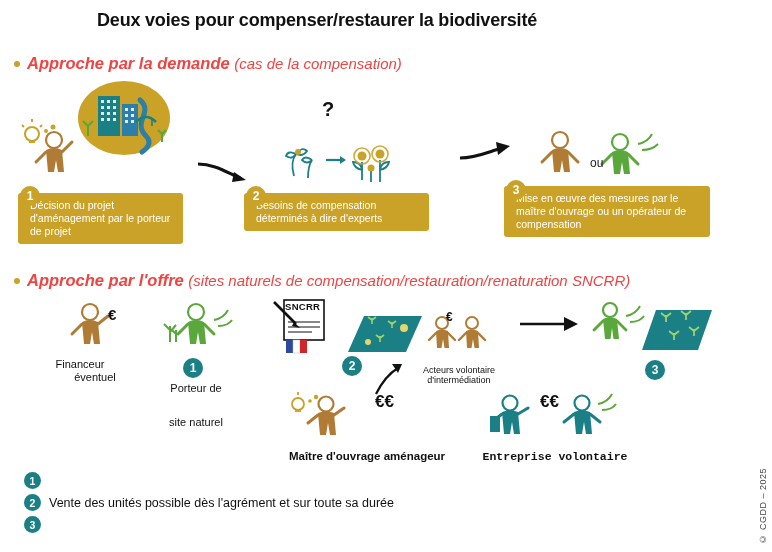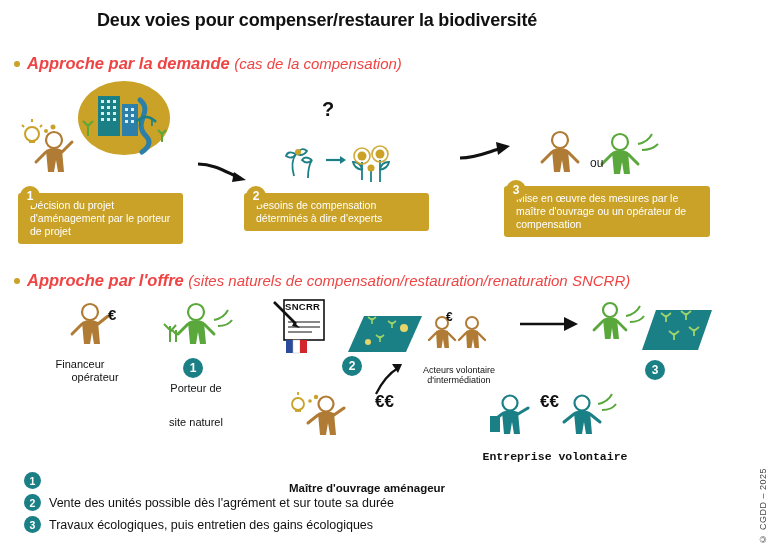--- a/index.html
+++ b/index.html
@@ -245,21 +245,21 @@
 </div>
 
 <svg class="abs" style="top:300px; left:62px;" width="64" height="56" viewBox="0 0 64 56">
   <circle cx="28" cy="12" r="8" fill="none" stroke="#b07b34" stroke-width="2.2"></circle>
   <path d="M20 22 q8 -4 16 0 l2 22 h-6 l-2 -12 -2 12 h-6 z" fill="#b07b34"></path>
   <line x1="20" y1="24" x2="10" y2="34" stroke="#b07b34" stroke-width="3" stroke-linecap="round"></line>
   <line x1="36" y1="24" x2="46" y2="16" stroke="#b07b34" stroke-width="3" stroke-linecap="round"></line>
 </svg>
 <div class="euro" style="top:306px; left:108px; font-size:15px;">€</div>
 <div class="caption" style="top:358px; left:37px; width:86px;">Financeur</div>
-<div class="caption" style="top:371px; left:52px; width:86px;">opérateur</div>
+<div class="caption" style="top:371px; left:52px; width:86px;">éventuel</div>
 
 <svg class="abs" style="top:300px; left:160px;" width="70" height="56" viewBox="0 0 70 56">
   <g stroke="#5aa83c" stroke-width="2" fill="none">
     <path d="M10 42 l0 -16 M10 30 l-6 -6 M10 32 l6 -7 M16 42 l0 -12 M16 34 l-5 -5"></path>
   </g>
   <circle cx="36" cy="12" r="8" fill="none" stroke="#5aa83c" stroke-width="2.2"></circle>
   <path d="M28 22 q8 -4 16 0 l2 22 h-6 l-2 -12 -2 12 h-6 z" fill="#5aa83c"></path>
   <line x1="28" y1="24" x2="18" y2="34" stroke="#5aa83c" stroke-width="3" stroke-linecap="round"></line>
   <line x1="44" y1="24" x2="54" y2="34" stroke="#5aa83c" stroke-width="3" stroke-linecap="round"></line>
   <g stroke="#5aa83c" stroke-width="2" fill="none">
@@ -349,21 +349,21 @@
   <path d="M32 23 q8 -3.5 16 0 l2 22 h-6 l-2 -12 -2 12 h-6 z" fill="#b07b34"></path>
   <line x1="32" y1="25" x2="22" y2="33" stroke="#b07b34" stroke-width="3" stroke-linecap="round"></line>
   <line x1="48" y1="25" x2="58" y2="18" stroke="#b07b34" stroke-width="3" stroke-linecap="round"></line>
 </svg>
 <div class="euro" style="top:392px; left:375px; font-size:17px;">€€</div>
 
 <svg class="abs" style="top:362px; left:370px;" width="40" height="36" viewBox="0 0 40 36">
   <path d="M6 32 C 12 20, 18 12, 28 6" stroke="#111" stroke-width="2.2" fill="none"></path>
   <path d="M22 2 l10 0 -4 9 z" fill="#111"></path>
 </svg>
-<div class="caption bold" style="top:450px; left:272px; width:190px; font-size:11.5px;margin-top:32px;">Maître d'ouvrage aménageur</div>
+<div class="caption bold" style="top:450px; left:272px; width:190px; font-size:11.5px;">Maître d'ouvrage aménageur</div>
 
 <svg class="abs" style="top:390px; left:478px;" width="130" height="58" viewBox="0 0 130 58">
   <circle cx="32" cy="13" r="7.5" fill="none" stroke="#1b7f86" stroke-width="2.2"></circle>
   <path d="M24 22 q8 -3.5 16 0 l2 22 h-6 l-2 -12 -2 12 h-6 z" fill="#1b7f86"></path>
   <line x1="24" y1="24" x2="14" y2="32" stroke="#1b7f86" stroke-width="3" stroke-linecap="round"></line>
   <line x1="40" y1="24" x2="50" y2="18" stroke="#1b7f86" stroke-width="3" stroke-linecap="round"></line>
   <rect x="12" y="26" width="10" height="16" fill="#1b7f86"></rect>
 
   <circle cx="104" cy="13" r="7.5" fill="none" stroke="#1b7f86" stroke-width="2.2"></circle>
   <path d="M96 22 q8 -3.5 16 0 l2 22 h-6 l-2 -12 -2 12 h-6 z" fill="#1b7f86"></path>
@@ -379,17 +379,16 @@
 <div class="legend" style="top:472px;">
   <div class="legend-row">
     <span class="lc">1</span>
   </div>
   <div class="legend-row">
     <span class="lc">2</span>
     <span>Vente des unités possible dès l'agrément et sur toute sa durée</span>
   </div>
   <div class="legend-row">
     <span class="lc">3</span>
-    <span>Travaux écologiques, puis entretien des gains écologiques</span>
   </div>
 </div>
 
 <div class="credit">© CGDD – 2025</div>
 
 </body></html>

